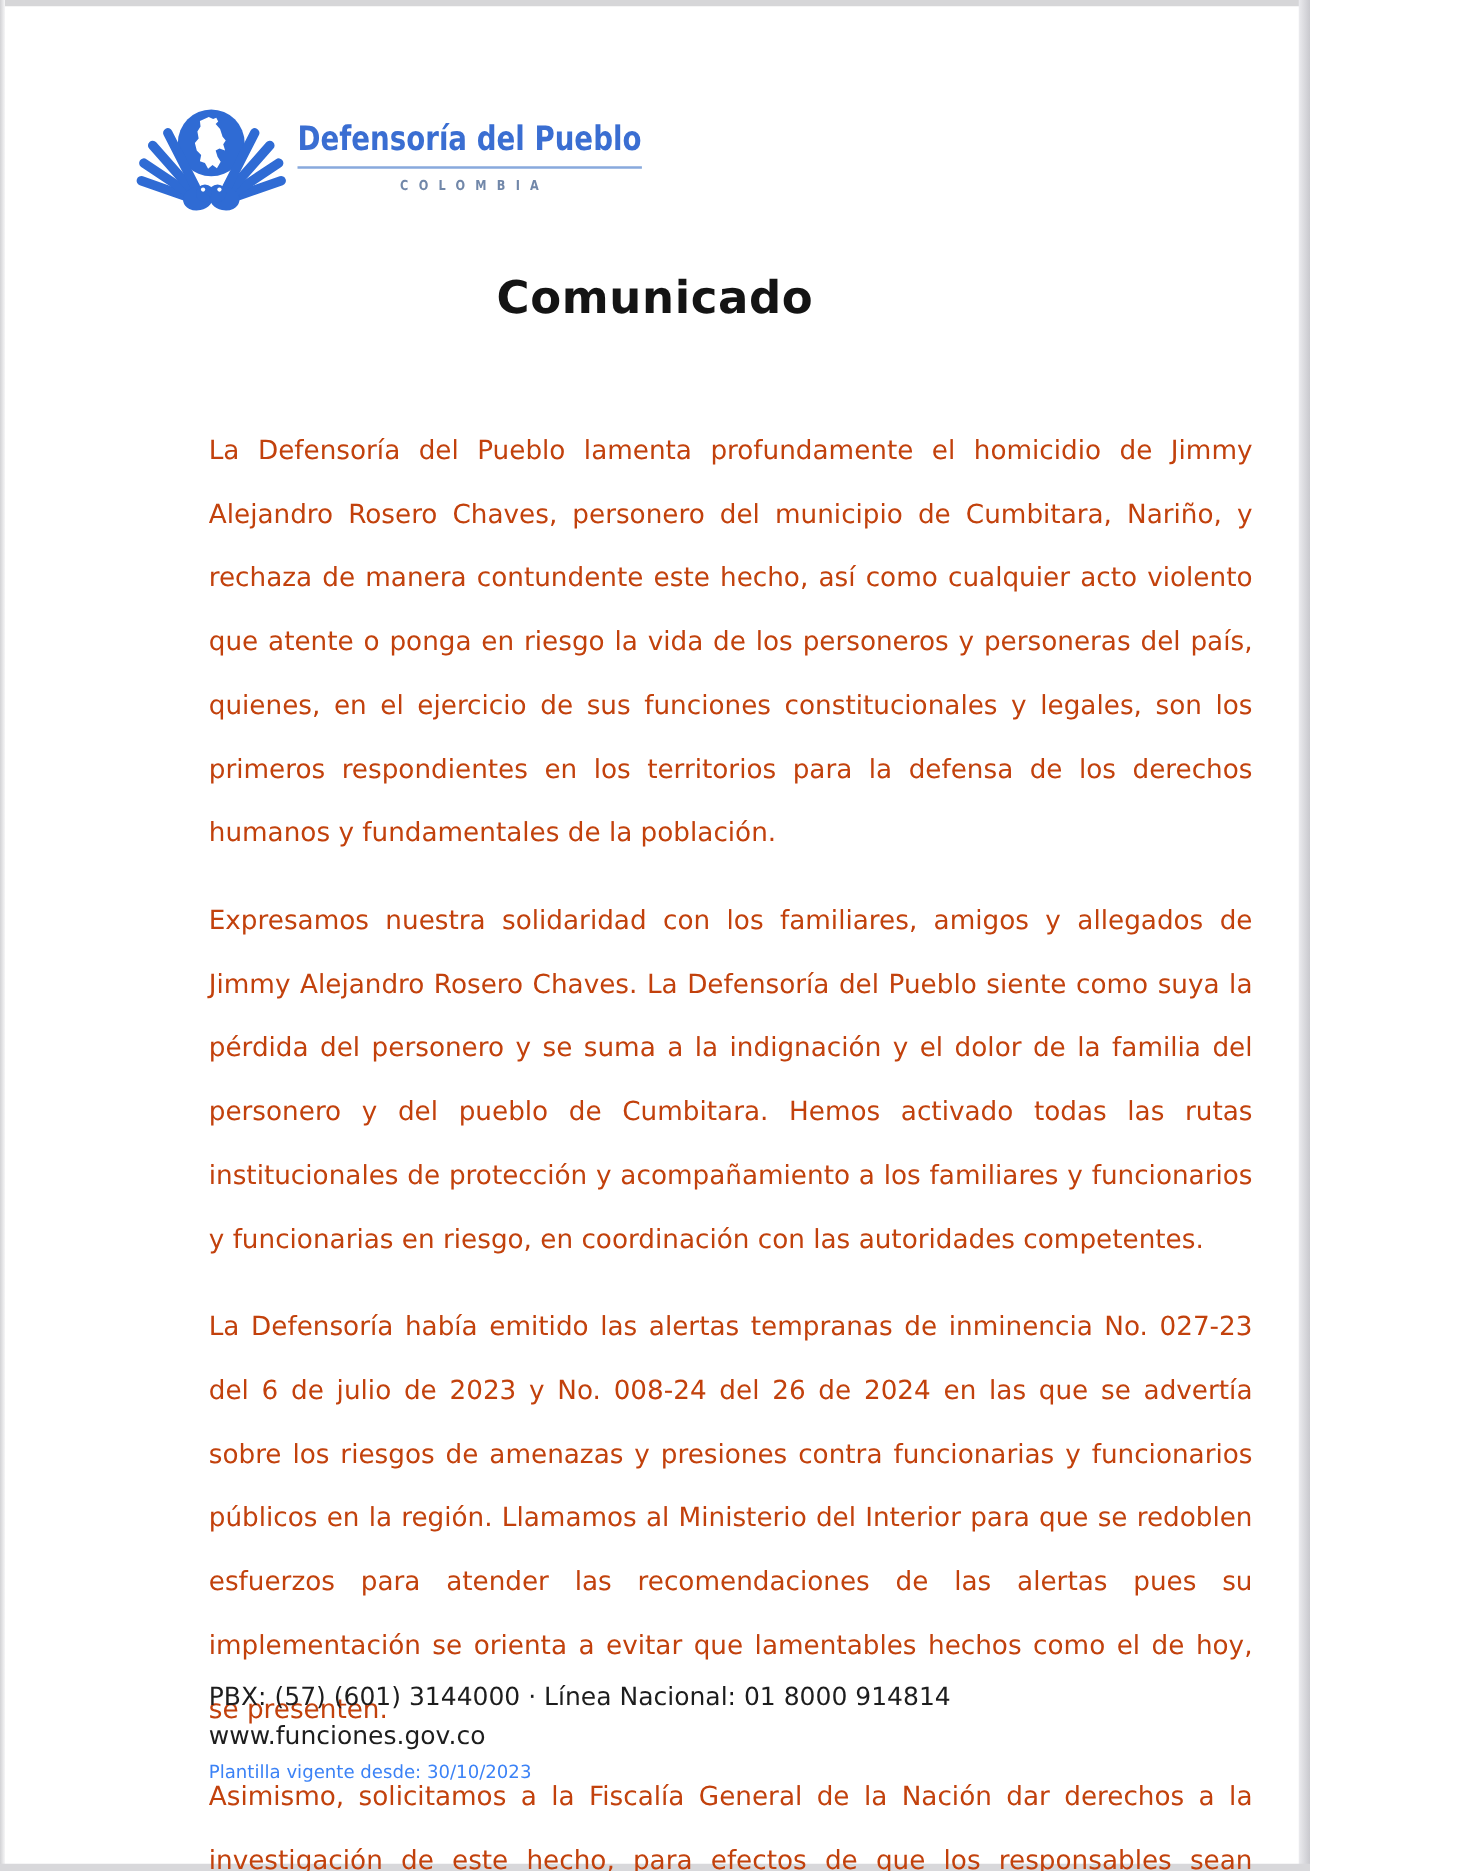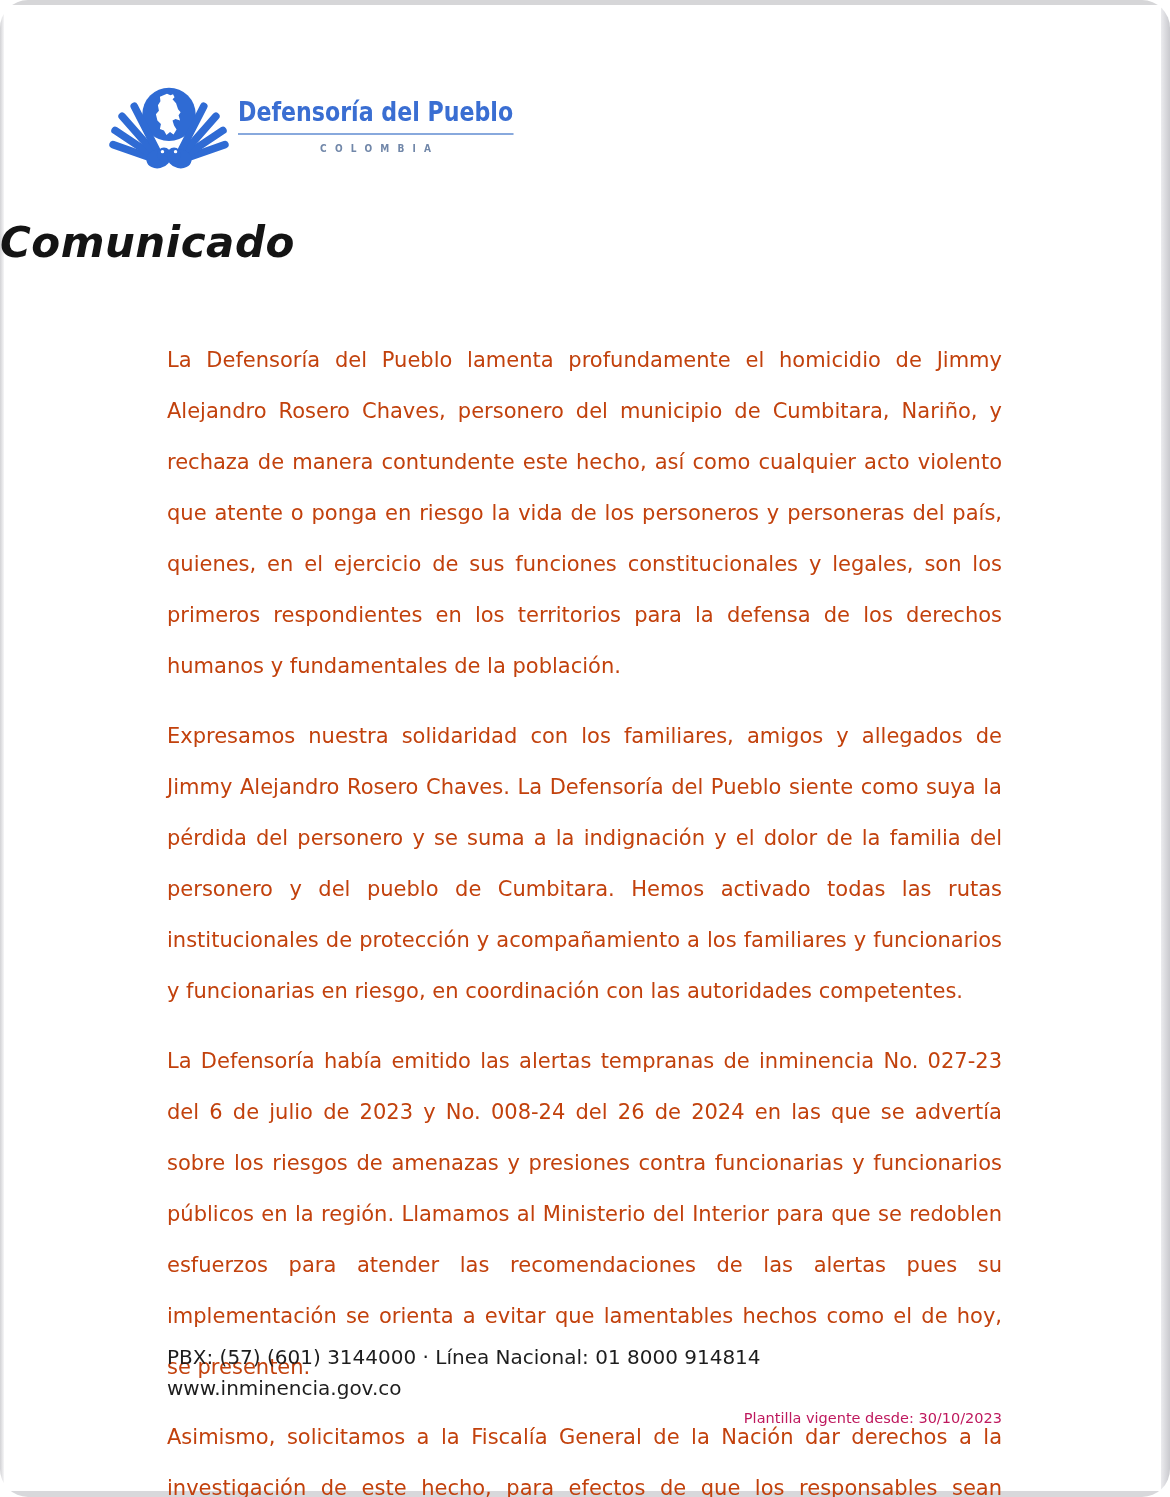--- a/index.html
+++ b/index.html
@@ -1,24 +1,23 @@
 <!DOCTYPE html>
 <html lang="es"><head>
 <meta charset="utf-8">
 <style>
   html, body { margin: 0; padding: 0; background: #ffffff; }
   .page {
     position: relative;
-    width: 1170px;
+    width: 1048px;
     height: 1497px;
     background: #ffffff;
     font-family: "DejaVu Sans", "Liberation Sans", sans-serif;
     color: #1d1d1d;
     overflow: hidden;
-    border-radius: 28px;
   }
   
   .edge-top    { position:absolute; top:0; left:0; right:0; height:5px; background:#d6d6d8; }
   .edge-left   { position:absolute; top:0; left:0; bottom:0; width:4px;
                  background:linear-gradient(to right,#d2d2d5,#f6f6f7); }
   .edge-right  { position:absolute; top:0; right:0; bottom:0; width:9px;
                  background:linear-gradient(to left,#c9c9ce,#ebebee); }
   .edge-bottom { position:absolute; bottom:0; left:0; right:0; height:6px; background:#d8d8db; }
 
   
@@ -56,25 +55,25 @@
     margin-top: 7px;
   }
 
   
   .doc-title {
     position: absolute;
     top: 218px;
     left: 0;
     width: 100%;
     margin: 0;
-    font-size: 42px;
+    text-align: center;
+    font-size: 36px;
     font-weight: bold;
     color: #141414;
     letter-spacing: 0.5px;
-    font-style: italic;
   }
 
   
   .doc-body {
     position: absolute;
     left: 167px;
     top: 335px;
     width: 835px;
     text-align: justify;
     font-size: 21px;
@@ -90,22 +89,21 @@
     top: 1342px;
     width: 835px;
     font-size: 20px;
     line-height: 31px;
     color: #1d1d1d;
   }
   .doc-footer .small-note {
     font-size: 14.5px;
     line-height: 22px;
     margin-top: 3px;
-    color: #be185d;
-    text-align: right;
+    color: #3b82f6;
   }
 </style>
 </head>
 <body>
 
 <div class="page">
 
   <div class="edge-top"></div>
   <div class="edge-left"></div>
   <div class="edge-right"></div>
@@ -160,17 +158,17 @@
 
   <main class="doc-body">
     <p>La Defensoría del Pueblo lamenta profundamente el homicidio de Jimmy Alejandro Rosero Chaves, personero del municipio de Cumbitara, Nariño, y rechaza de manera contundente este hecho, así como cualquier acto violento que atente o ponga en riesgo la vida de los personeros y personeras del país, quienes, en el ejercicio de sus funciones constitucionales y legales, son los primeros respondientes en los territorios para la defensa de los derechos humanos y fundamentales de la población.</p>
     <p>Expresamos nuestra solidaridad con los familiares, amigos y allegados de Jimmy Alejandro Rosero Chaves. La Defensoría del Pueblo siente como suya la pérdida del personero y se suma a la indignación y el dolor de la familia del personero y del pueblo de Cumbitara. Hemos activado todas las rutas institucionales de protección y acompañamiento a los familiares y funcionarios y funcionarias en riesgo, en coordinación con las autoridades competentes.</p>
     <p>La Defensoría había emitido las alertas tempranas de inminencia No. 027-23 del 6 de julio de 2023 y No. 008-24 del 26 de 2024 en las que se advertía sobre los riesgos de amenazas y presiones contra funcionarias y funcionarios públicos en la región. Llamamos al Ministerio del Interior para que se redoblen esfuerzos para atender las recomendaciones de las alertas pues su implementación se orienta a evitar que lamentables hechos como el de hoy, se presenten.</p>
     <p>Asimismo, solicitamos a la Fiscalía General de la Nación dar derechos a la investigación de este hecho, para efectos de que los responsables sean sancionados.</p>
   </main>
 
   <footer class="doc-footer">
     <div>PBX: (57) (601) 3144000 · Línea Nacional: 01 8000 914814</div>
-    <div>www.inminencia.gov.co</div>
+    <div>www.funciones.gov.co</div>
     <div class="small-note">Plantilla vigente desde: 30/10/2023</div>
   </footer>
 
 </div>
 
 </body></html>

